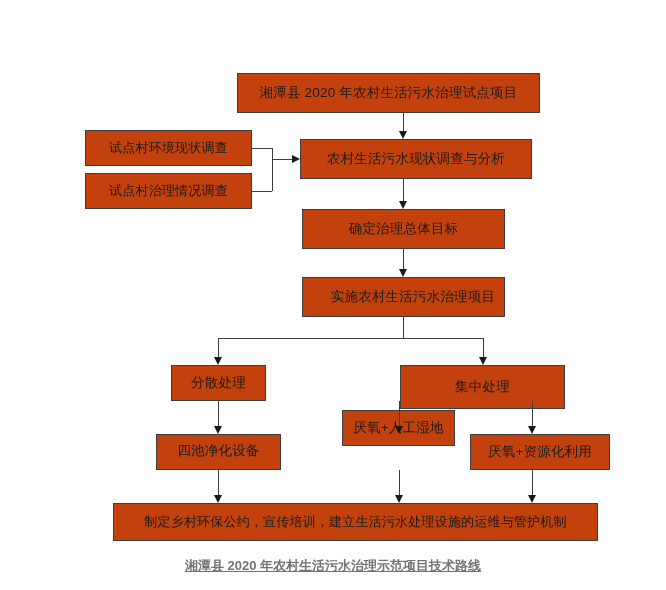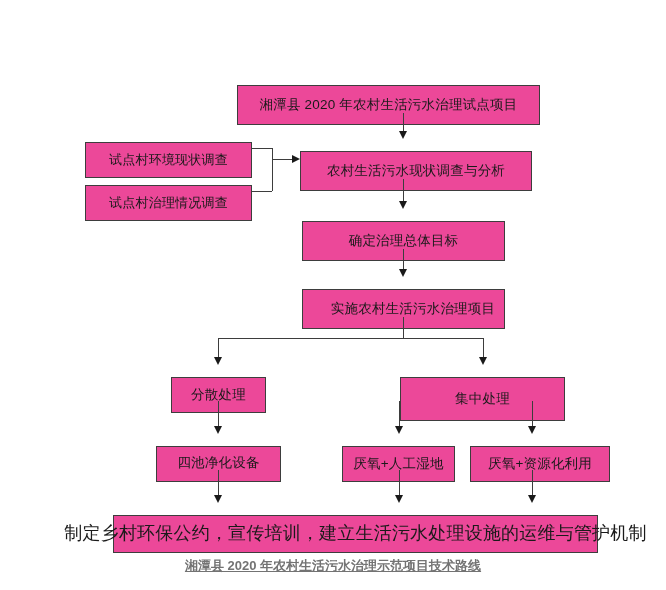--- a/index.html
+++ b/index.html
@@ -14,34 +14,33 @@
     position: relative;
     width: 666px;
     height: 590px;
     background: #ffffff;
     overflow: hidden;
   }
   .node {
     position: absolute;
     box-sizing: border-box;
     border: 1.5px solid #3d3d3d;
-    background: #ec4899;
+    background: #c2410c;
     display: flex;
     align-items: center;
     justify-content: center;
     text-align: center;
     color: #1a1a1a;
     font-size: 13.5px;
     line-height: 1.2;
     letter-spacing: 0.2px;
     white-space: nowrap;
-    margin-top: 12px;
   }
   .node.small { font-size: 13px; }
-  .node.wide  { font-size: 18px; }
+  .node.wide  { font-size: 13px; }
 
   
   .vline {
     position: absolute;
     width: 0;
     border-left: 1.4px solid #3d3d3d;
   }
   .hline {
     position: absolute;
     height: 0;
@@ -107,21 +106,21 @@
   </div>
 
   <div class="node" style="left:400px; top:365px; width:165px; height:44px;">
     <span>集中处理</span>
   </div>
 
   <div class="node" style="left:156px; top:434px; width:125px; height:36px;font-family:Liberation Mono, monospace;">
     <span>四池净化设备</span>
   </div>
 
-  <div class="node" style="left:342px; top:434px; width:113px; height:36px;">
+  <div class="node" style="left:342px; top:410px; width:113px; height:36px;">
     <span>厌氧+人工湿地</span>
   </div>
 
   <div class="node" style="left:470px; top:434px; width:140px; height:36px;">
     <span>厌氧+资源化利用</span>
   </div>
 
   <div class="node wide" style="left:113px; top:503px; width:485px; height:38px;">
     <span>制定乡村环保公约，宣传培训，建立生活污水处理设施的运维与管护机制</span>
   </div>

